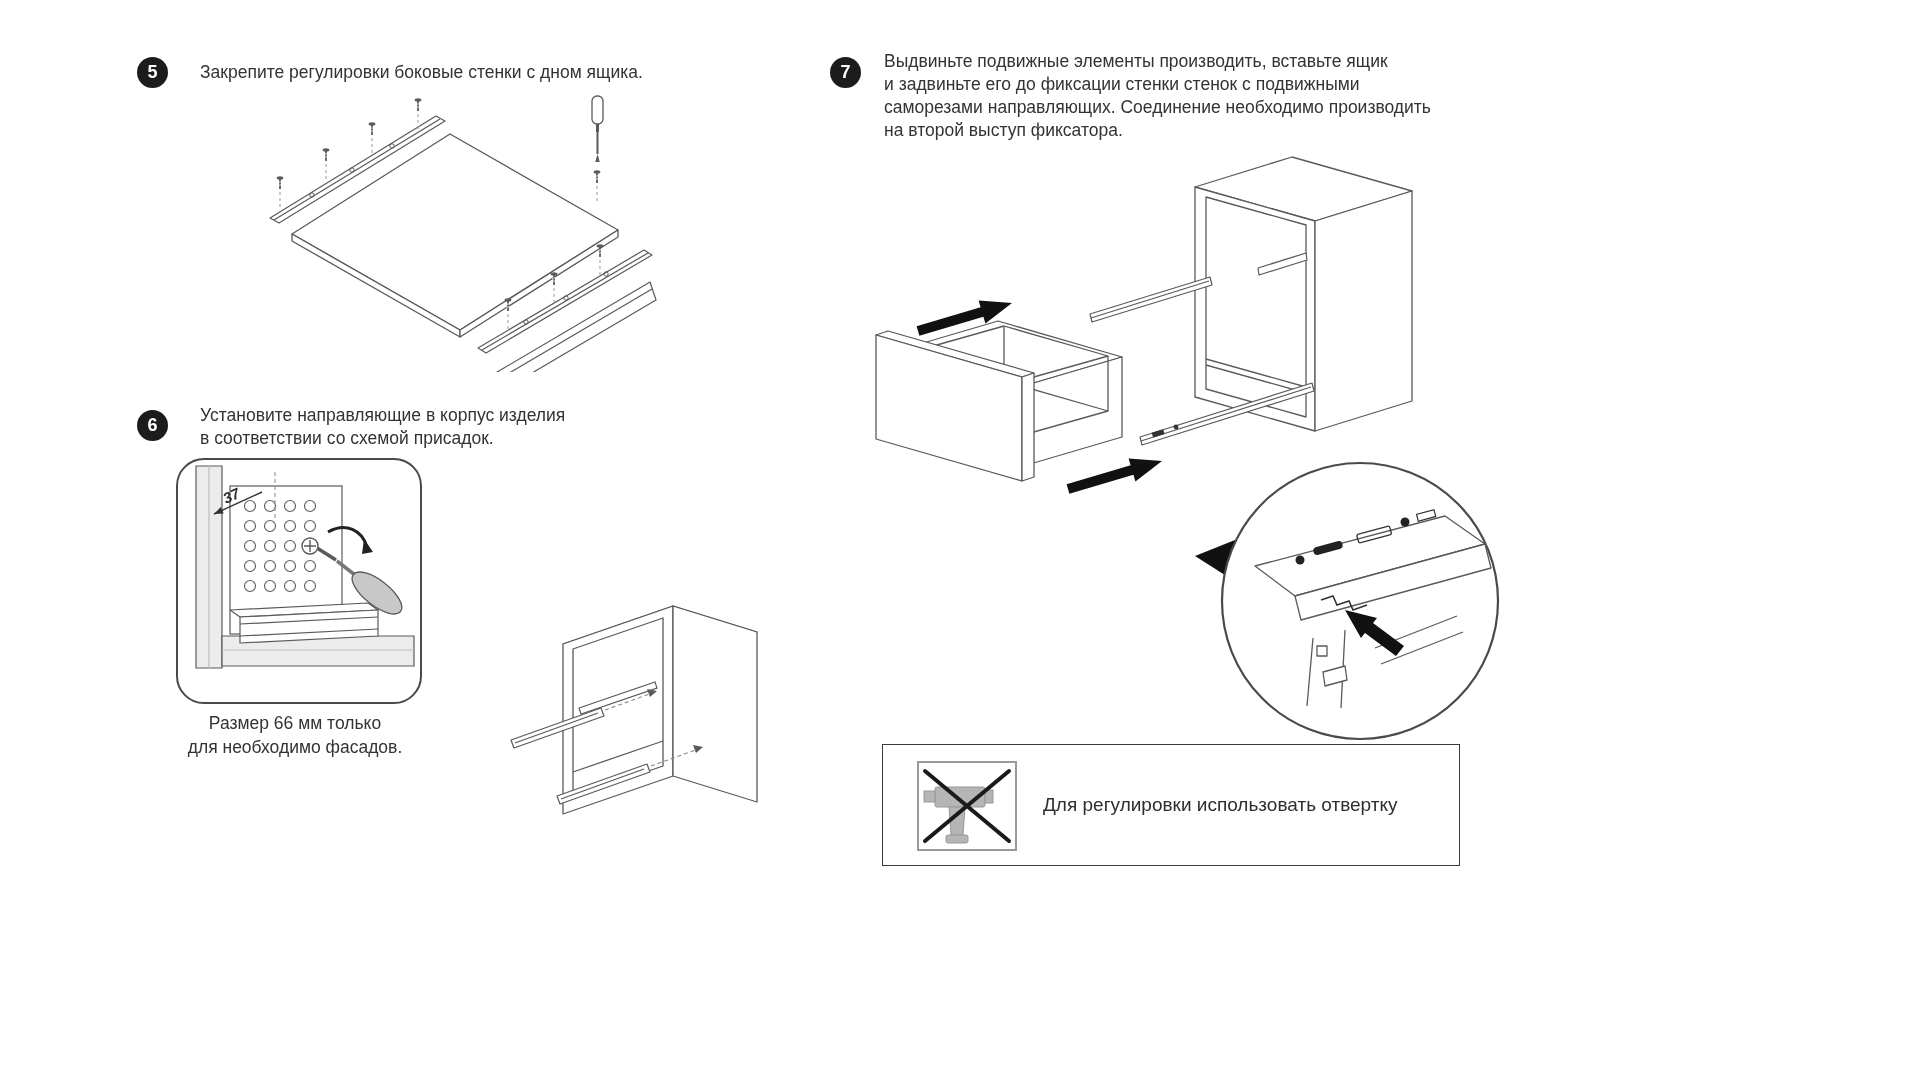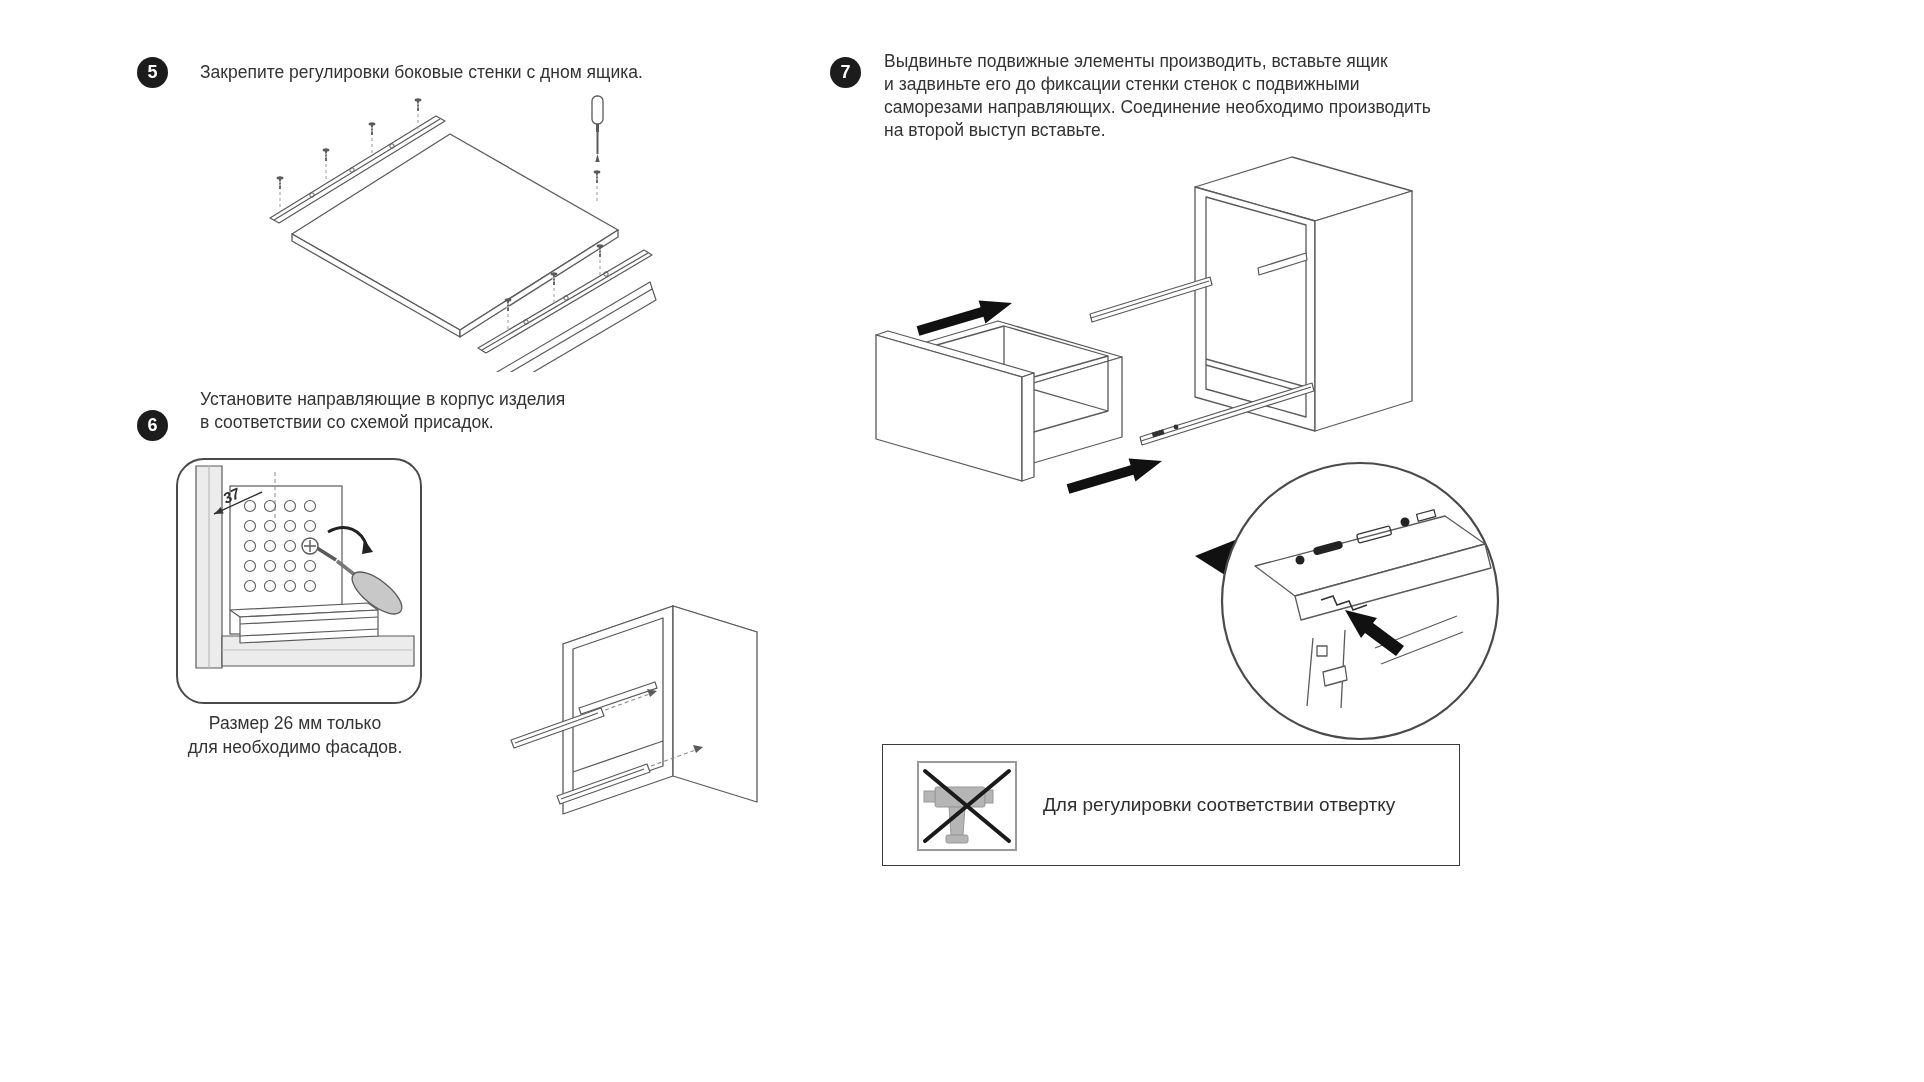--- a/index.html
+++ b/index.html
@@ -86,21 +86,21 @@
     </g>
     <g>
       <rect x="352" y="4" width="11" height="28" rx="5" fill="#ffffff" stroke="#5a5a5a" stroke-width="1.3"></rect>
       <line x1="357.5" y1="32" x2="357.5" y2="40" stroke="#5a5a5a" stroke-width="3"></line>
       <line x1="357.5" y1="40" x2="357.5" y2="62" stroke="#5a5a5a" stroke-width="2"></line>
       <path d="M357.5,62 l-2.2,8 h4.4 z" fill="#5a5a5a"></path>
     </g>
   </svg>
 
   <div class="badge" style="left:137px;top:410px">6</div>
-  <div class="step-text" style="left:200px;top:388px">
+  <div class="step-text" style="left:200px;top:404px">
     <div>Установите направляющие в корпус изделия</div>
     <div>в соответствии со схемой присадок.</div>
   </div>
 
   <div class="callout-box">
     <svg width="241" height="241" viewBox="0 0 241 241">
       <g stroke="#5a5a5a" stroke-width="1.2">
         <polygon points="18,6 44,6 44,208 18,208" fill="#ececec"></polygon>
         <line x1="31" y1="6" x2="31" y2="208" stroke="#bdbdbd"></line>
         <polygon points="44,176 236,176 236,206 44,206" fill="#ececec"></polygon>
@@ -153,21 +153,21 @@
         <ellipse cx="199" cy="133" rx="30" ry="12.5" transform="rotate(38 199 133)" fill="#c8c8c8" stroke="#5a5a5a" stroke-width="1.3"></ellipse>
       </g>
       <g fill="none" stroke="#222222" stroke-width="3">
         <path d="M150,72 C168,62 184,70 189,87"></path>
         <polygon points="184,94 195,92 186,79" fill="#222222" stroke="none"></polygon>
       </g>
     </svg>
   </div>
 
   <div class="caption">
-    <div>Размер 26 мм только</div>
+    <div>Размер 66 мм только</div>
     <div>для необходимо фасадов.</div>
   </div>
 
   <svg class="abs" style="left:505px;top:580px" width="290" height="280" viewBox="0 0 290 280">
     <g stroke="#5a5a5a" stroke-width="1.3" fill="#ffffff" stroke-linejoin="round">
       <polygon points="58,64 168,26 252,52 142,92"></polygon>
       <polygon points="58,64 168,26 168,196 58,234"></polygon>
       <polygon points="168,26 252,52 252,222 168,196"></polygon>
       <polygon points="68,69 158,38 158,186 68,217" fill="none"></polygon>
       <line x1="68" y1="192" x2="158" y2="161"></line>
@@ -189,21 +189,21 @@
       <polygon points="152,111 142,109 145,117"></polygon>
       <polygon points="198,167 188,165 191,173"></polygon>
     </g>
   </svg>
 
   <div class="badge" style="left:830px;top:57px">7</div>
   <div class="step-text" style="left:884px;top:50px">
     <div>Выдвиньте подвижные элементы производить, вставьте ящик</div>
     <div>и задвиньте его до фиксации стенки  стенок с подвижными</div>
     <div>саморезами направляющих.  Соединение необходимо производить</div>
-    <div>на второй  выступ вставьте.</div>
+    <div>на второй  выступ фиксатора.</div>
   </div>
 
   <svg class="abs" style="left:860px;top:135px" width="600" height="420" viewBox="0 0 600 420">
 
     <g stroke="#5a5a5a" stroke-width="1.3" fill="#ffffff" stroke-linejoin="round">
       <polygon points="335,52 432,22 552,56 455,86"></polygon>
       <polygon points="335,52 455,86 455,296 335,262"></polygon>
       <polygon points="455,86 552,56 552,266 455,296"></polygon>
       <polygon points="346,62 446,90 446,282 346,254" fill="none"></polygon>
       <line x1="346" y1="224" x2="446" y2="252"></line>
@@ -281,16 +281,16 @@
           <polygon points="30,44 46,44 44,72 32,72"></polygon>
           <rect x="27" y="72" width="22" height="8" rx="2"></rect>
           <rect x="66" y="27" width="8" height="13"></rect>
         </g>
         <g stroke="#1a1a1a" stroke-width="4" stroke-linecap="round">
           <line x1="6" y1="8" x2="90" y2="78"></line>
           <line x1="90" y1="8" x2="6" y2="78"></line>
         </g>
       </svg>
     </div>
-    <div class="note-text">Для регулировки соответствии отвертку</div>
+    <div class="note-text">Для регулировки использовать отвертку</div>
   </div>
 
 </div>
 
 </body></html>

